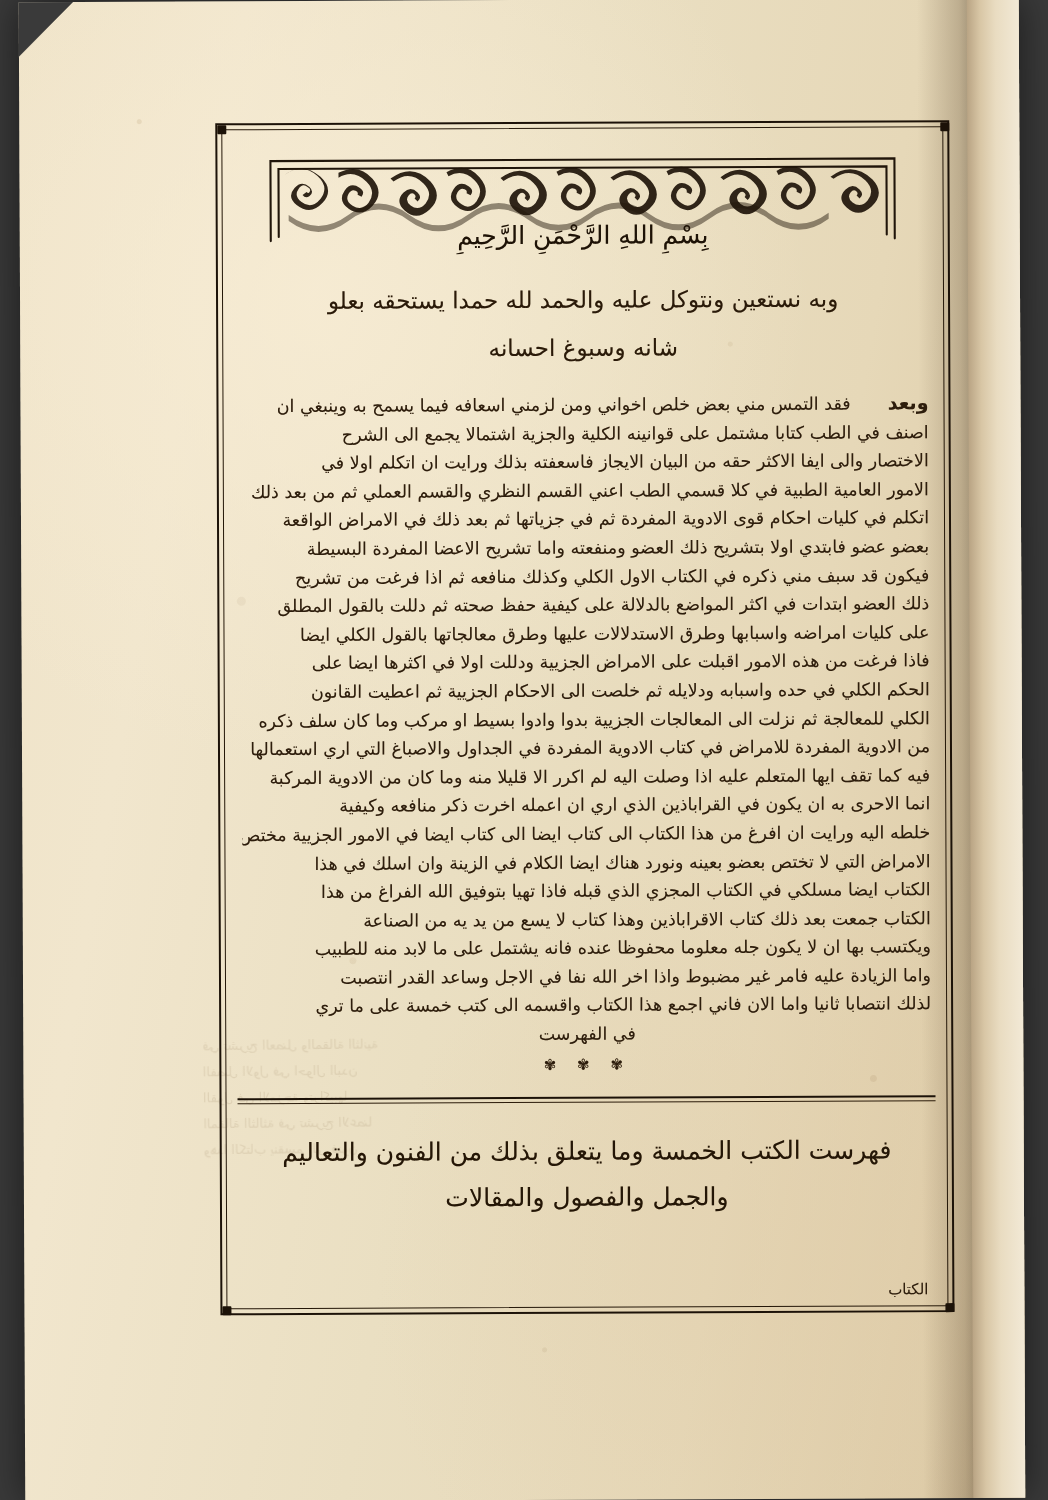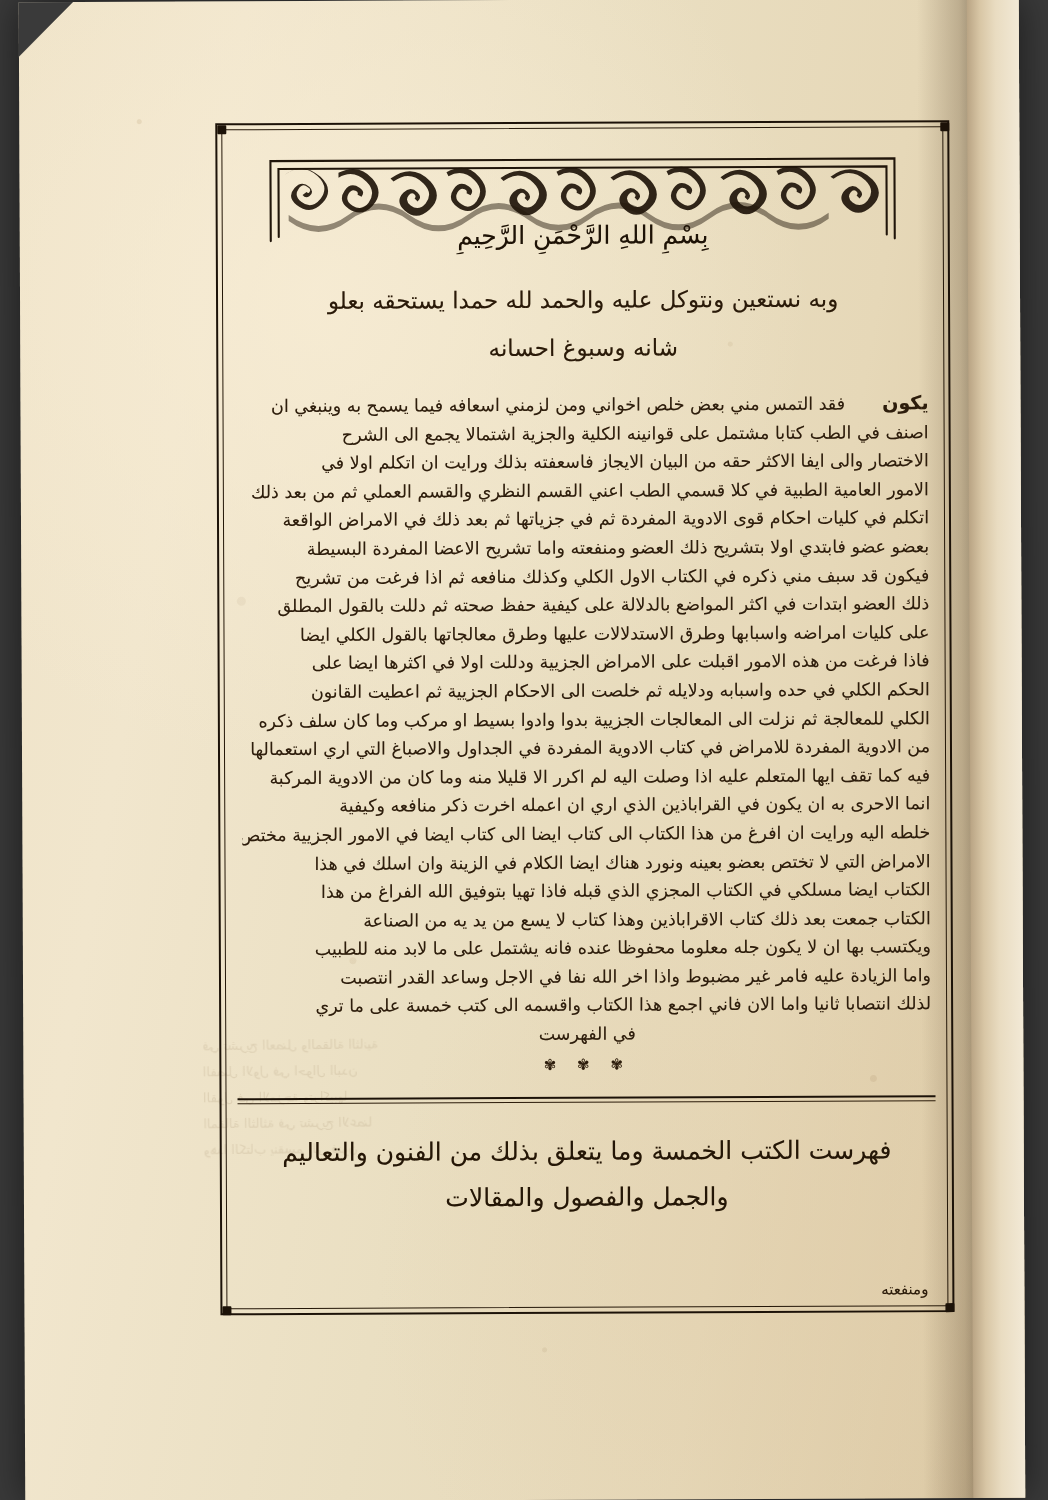--- a/index.html
+++ b/index.html
@@ -278,21 +278,21 @@
         <div class="basmala-text">بِسْمِ اللهِ الرَّحْمَنِ الرَّحِيمِ</div>
       </div>
 
       <div class="invocation">
         <div class="l1">وبه نستعين ونتوكل عليه والحمد لله حمدا يستحقه بعلو</div>
         <div class="l2">شانه وسبوغ احسانه</div>
       </div>
 
       <div class="body-block">
         <div class="body-line">
-          <span class="lead">يكون</span>
+          <span class="lead">وبعد</span>
           <span style="display:inline-block;width:26px"></span>
           <span>فقد التمس مني بعض خلص اخواني ومن لزمني اسعافه فيما يسمح به وينبغي ان</span>
         </div>
         <div class="body-line">اصنف في الطب كتابا مشتمل على قوانينه الكلية والجزية اشتمالا يجمع الى الشرح</div>
         <div class="body-line">الاختصار والى ايفا الاكثر حقه من البيان الايجاز فاسعفته بذلك ورايت ان اتكلم اولا في</div>
         <div class="body-line">الامور العامية الطبية في كلا قسمي الطب اعني القسم النظري والقسم العملي ثم من بعد ذلك</div>
         <div class="body-line">اتكلم في كليات احكام قوى الادوية المفردة ثم في جزياتها ثم بعد ذلك في الامراض الواقعة</div>
         <div class="body-line">بعضو عضو فابتدي اولا بتشريح ذلك العضو ومنفعته واما تشريح الاعضا المفردة البسيطة</div>
         <div class="body-line">فيكون قد سبف مني ذكره في الكتاب الاول الكلي وكذلك منافعه ثم اذا فرغت من تشريح</div>
         <div class="body-line">ذلك العضو ابتدات في اكثر المواضع بالدلالة على كيفية حفظ صحته ثم دللت بالقول المطلق</div>
@@ -315,19 +315,19 @@
       </div>
 
       <div class="divider"></div>
       <div class="divider thin"></div>
 
       <div class="index-heading">
         <div>فهرست الكتب الخمسة وما يتعلق بذلك من الفنون والتعاليم</div>
         <div>والجمل والفصول والمقالات</div>
       </div>
 
-      <div class="footer-catchword">ومنفعته</div>
+      <div class="footer-catchword">الكتاب</div>
     </div>
 
     <div class="corner-tl"></div>
   </div>
 
 </div>
 
 </body></html>

